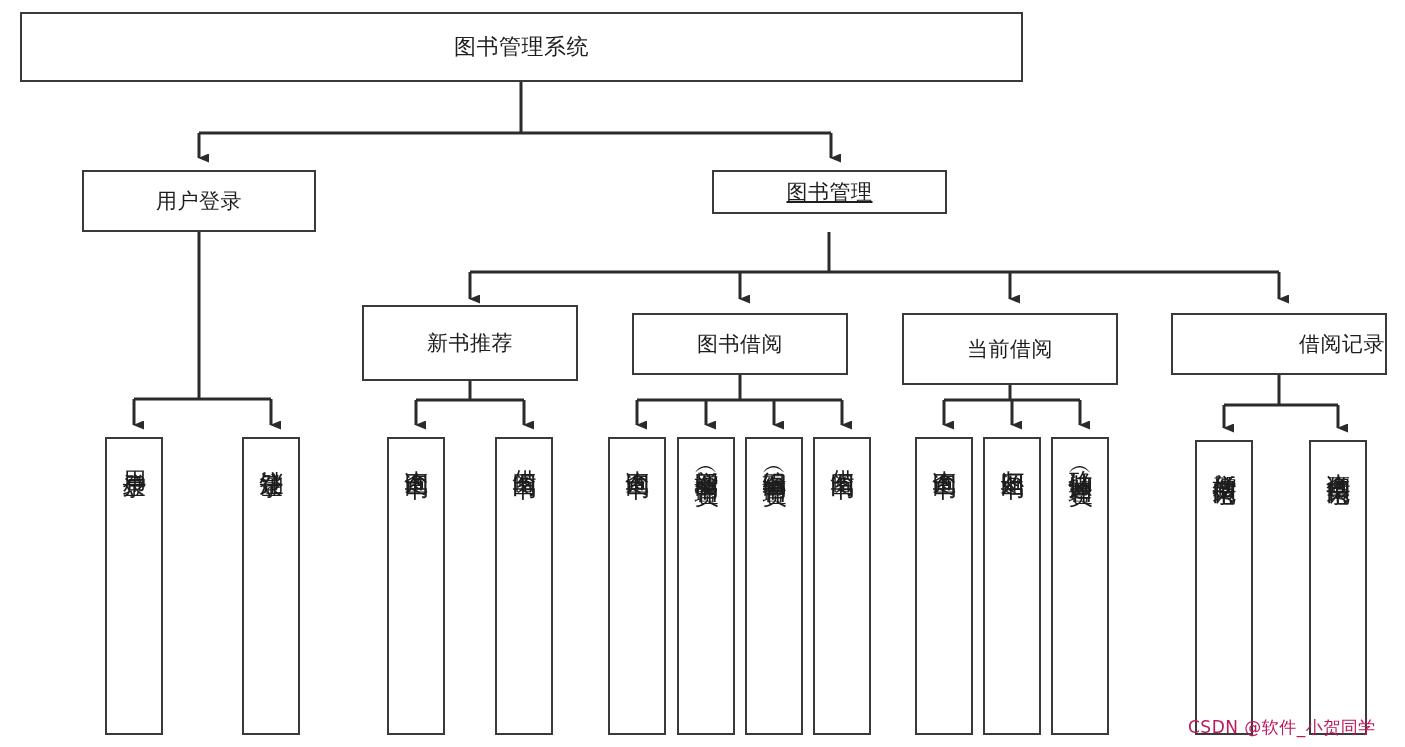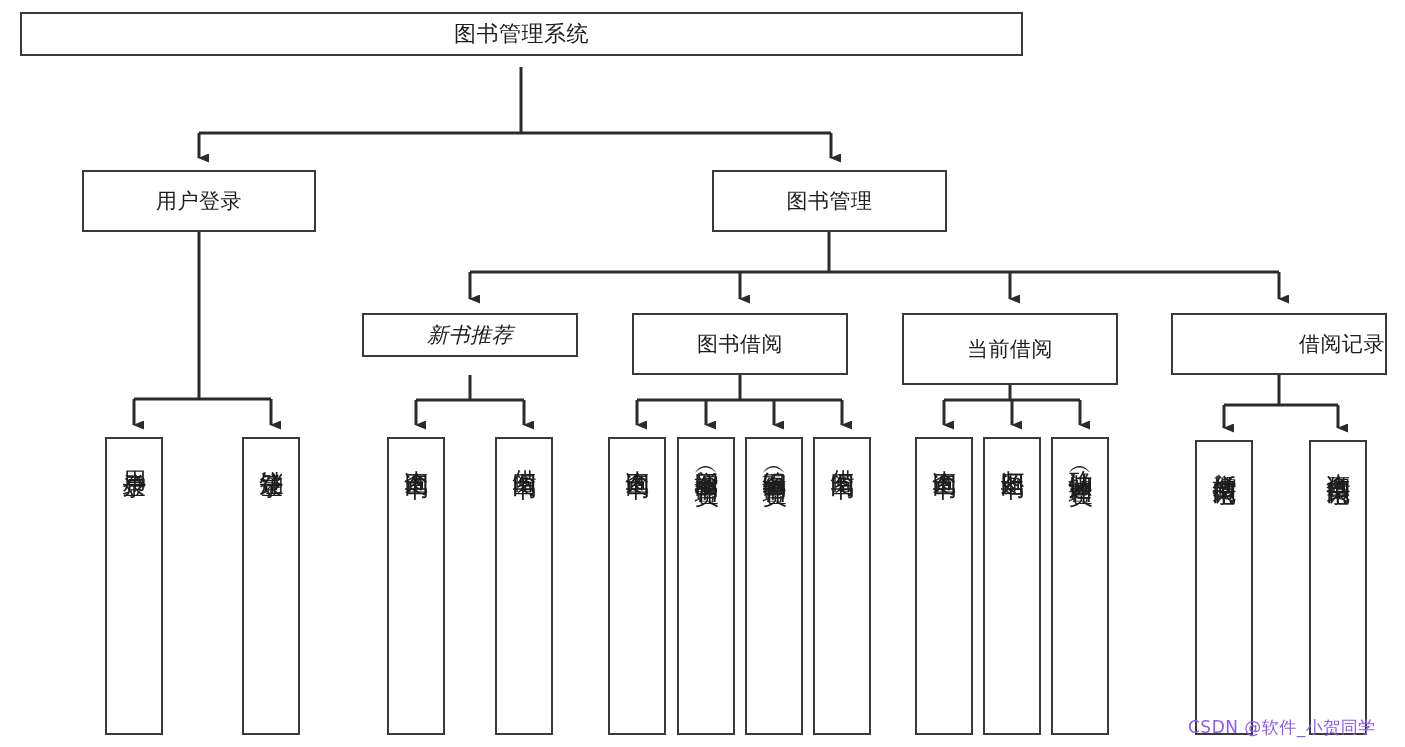--- a/index.html
+++ b/index.html
@@ -58,21 +58,21 @@
     writing-mode: vertical-rl;
     text-orientation: upright;
     font-size: 24px;
     line-height: 1.05;
     letter-spacing: 2px;
     white-space: normal;
   }
   .watermark {
     position: absolute;
     font-size: 17px;
-    color: #8b5cf6;
+    color: #be185d;
     white-space: nowrap;
     letter-spacing: 0.5px;
     text-align: center;
   }
 </style>
 </head>
 <body>
 
 <div id="canvas">
 
@@ -119,32 +119,32 @@
       <path d="M1012,400 L1012,425" marker-end="url(#arw)"></path>
       <path d="M1080,400 L1080,425" marker-end="url(#arw)"></path>
 
       <path d="M1279,375 L1279,405"></path>
       <path d="M1224,405 L1338,405"></path>
       <path d="M1224,405 L1224,428" marker-end="url(#arw)"></path>
       <path d="M1338,405 L1338,428" marker-end="url(#arw)"></path>
     </g>
   </svg>
 
-  <div class="node horiz root" style="left:20px; top:12px; width:1003px; height:44px;">
+  <div class="node horiz root" style="left:20px; top:12px; width:1003px; height:70px;">
     <span class="lbl">图书管理系统</span>
   </div>
 
   <div class="node horiz" style="left:82px; top:170px; width:234px; height:62px;">
     <span class="lbl">用户登录</span>
   </div>
-  <div class="node horiz" style="left:712px; top:170px; width:235px; height:62px;">
+  <div class="node horiz" style="left:712px; top:170px; width:235px; height:44px;text-decoration:underline;">
     <span class="lbl">图书管理</span>
   </div>
 
-  <div class="node horiz" style="left:362px; top:313px; width:216px; height:44px;font-style:italic;">
+  <div class="node horiz" style="left:362px; top:305px; width:216px; height:76px;">
     <span class="lbl">新书推荐</span>
   </div>
   <div class="node horiz" style="left:632px; top:313px; width:216px; height:62px;">
     <span class="lbl">图书借阅</span>
   </div>
   <div class="node horiz" style="left:902px; top:313px; width:216px; height:72px;">
     <span class="lbl">当前借阅</span>
   </div>
   <div class="node horiz" style="left:1171px; top:313px; width:216px; height:62px;justify-content:flex-end;">
     <span class="lbl">借阅记录</span>

